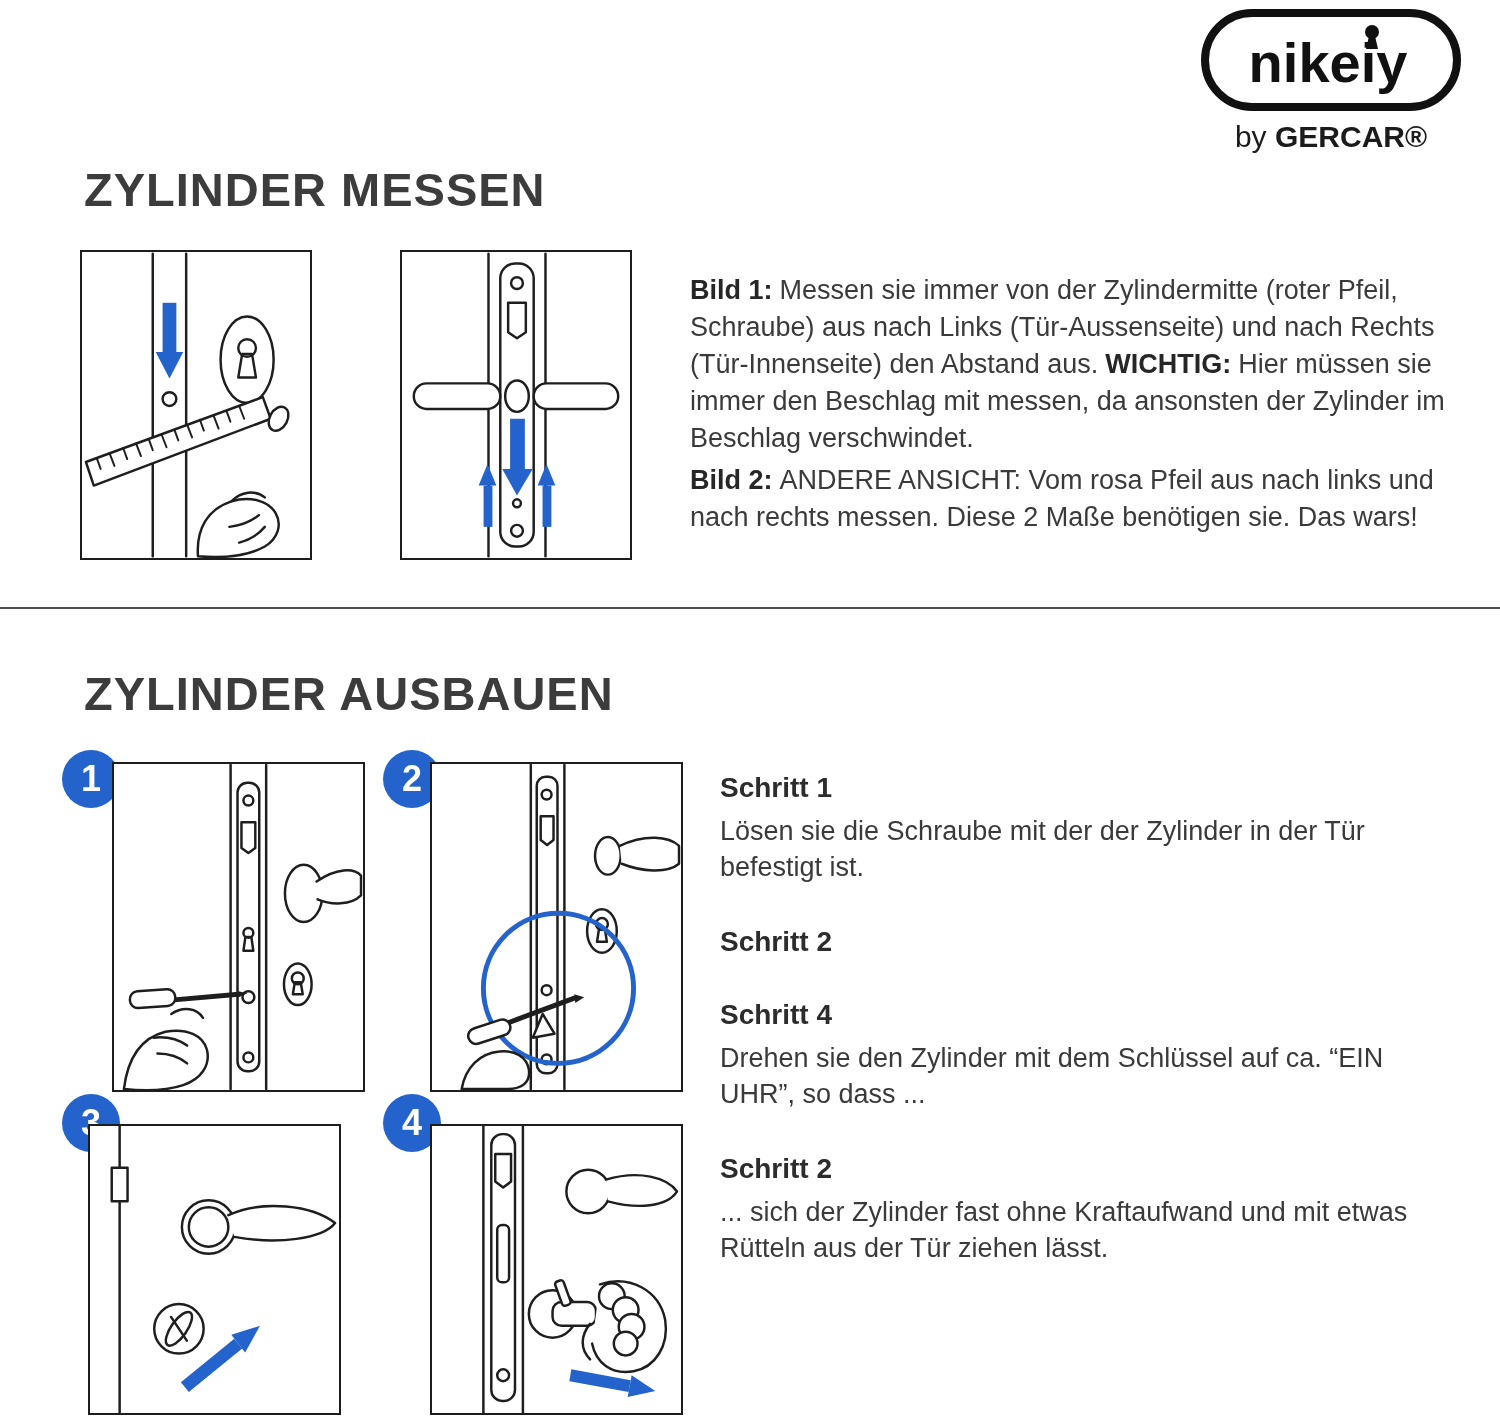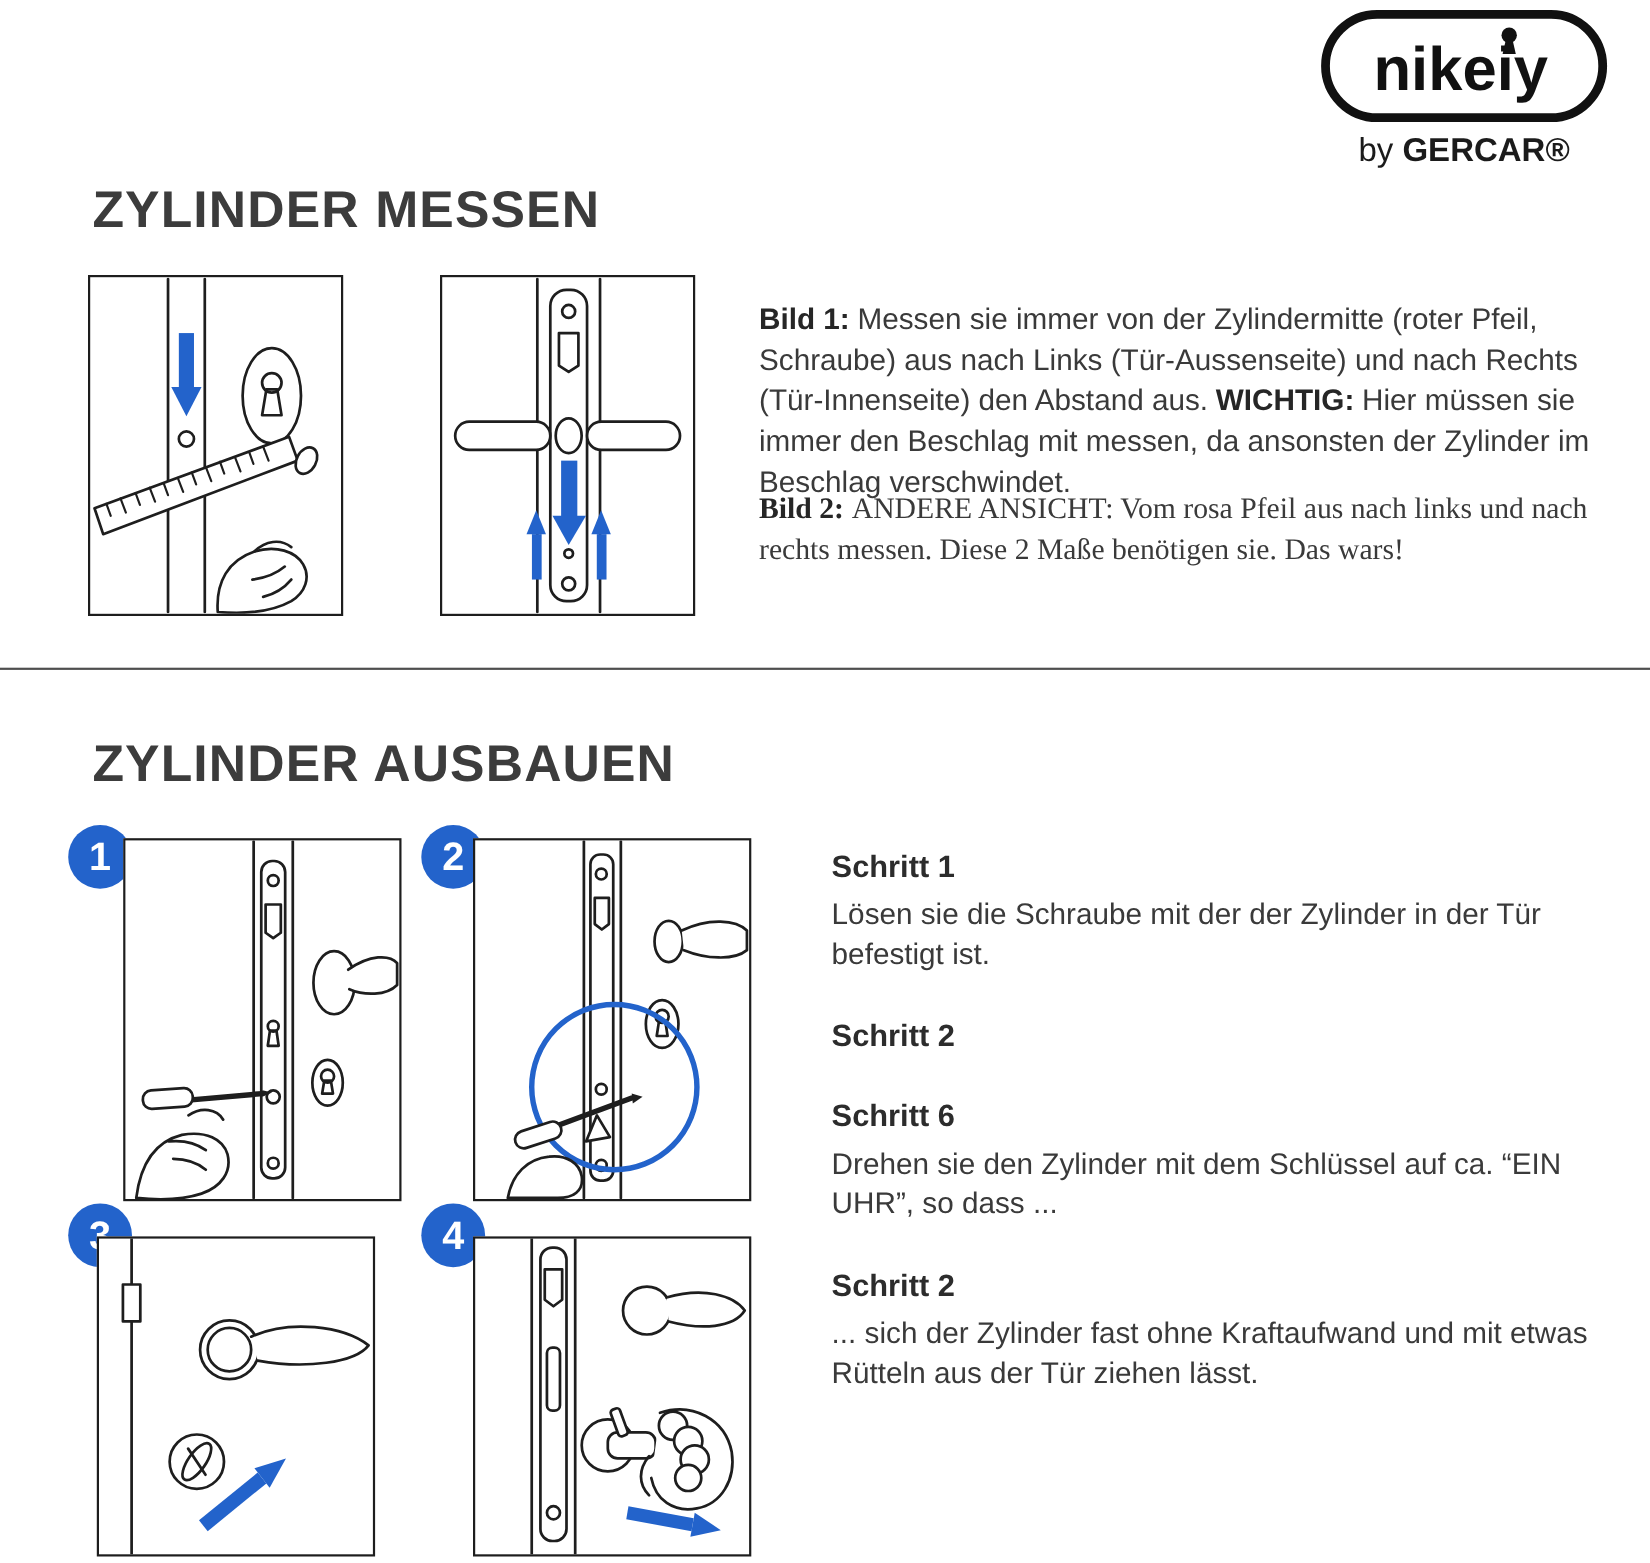--- a/index.html
+++ b/index.html
@@ -27,21 +27,21 @@
   .divider {
     position:absolute; left:0; width:1500px; height:2px; background:#4e4e4e;
   }
   .badge {
     position:absolute; width:58px; height:58px; border-radius:50%;
     background:var(--accent-blue,#2363cb); color:#fff;
     font-weight:700; font-size:36px;
     display:flex; align-items:center; justify-content:center;
   }
   .steps { position:absolute; left:720px; top:772px; width:735px; }
-  .step { margin-bottom:41px;margin-left:36px; }
+  .step { margin-bottom:41px; }
   .step-h { font-weight:700; font-size:28px; color:#2c2c2c; margin-bottom:9px; }
   .step-t { font-size:27px; line-height:36px; }
   .logo { position:absolute; left:1200px; top:8px; width:262px; }
   .byline {
     position:absolute; left:1200px; top:120px; width:262px;
     text-align:center; font-size:30px; color:#1b1b1b;
   }
   .byline b { font-weight:800; }
   
   svg .ink { stroke:var(--ink,#1e1e1e); stroke-width:2.5; fill:none; stroke-linecap:round; stroke-linejoin:round; }
@@ -119,21 +119,21 @@
         <rect x="83" y="236" width="9" height="42"></rect>
         <polygon points="138,236 156,236 147,214"></polygon>
         <rect x="143" y="236" width="9" height="42"></rect>
       </g>
     </svg>
   </div>
 
   <p class="copy" style="left:690px; top:272px; width:792px;">
     <b class="seg">Bild 1:</b><span class="seg">Messen sie immer von der Zylindermitte (roter Pfeil, Schraube) aus nach Links (Tür-Aussenseite) und nach Rechts (Tür-Innenseite) den Abstand aus.</span><b class="seg">WICHTIG:</b><span>Hier müssen sie immer den Beschlag mit messen, da ansonsten der Zylinder im Beschlag verschwindet.</span>
   </p>
-  <p class="copy" style="left:690px; top:444px; width:792px;font-family:Liberation Serif, serif;">
+  <p class="copy" style="left:690px; top:462px; width:792px;">
     <b class="seg">Bild 2:</b><span>ANDERE ANSICHT: Vom rosa Pfeil aus nach links und nach rechts messen. Diese 2 Maße benötigen sie. Das wars!</span>
   </p>
 
   <div class="divider" style="top:607px;"></div>
 
   <div class="h1" style="left:84px; top:666px;text-align:right;">ZYLINDER AUSBAUEN</div>
 
   <div class="badge" style="left:62px; top:750px;">1</div>
   <div class="badge" style="left:383px; top:750px;">2</div>
   <div class="badge" style="left:62px; top:1094px;">3</div>
@@ -242,21 +242,21 @@
 
   <div class="steps">
     <div class="step">
       <div class="step-h">Schritt 1</div>
       <div class="step-t">Lösen sie die Schraube mit der der Zylinder in der Tür befestigt ist.</div>
     </div>
     <div class="step">
       <div class="step-h">Schritt 2</div>
     </div>
     <div class="step">
-      <div class="step-h">Schritt 6</div>
+      <div class="step-h">Schritt 4</div>
       <div class="step-t">Drehen sie den Zylinder mit dem Schlüssel auf ca. “EIN UHR”, so dass ...</div>
     </div>
     <div class="step">
       <div class="step-h">Schritt 2</div>
       <div class="step-t">... sich der Zylinder fast ohne Kraftaufwand und mit etwas Rütteln aus der Tür ziehen lässt.</div>
     </div>
   </div>
 
 </div>
 

